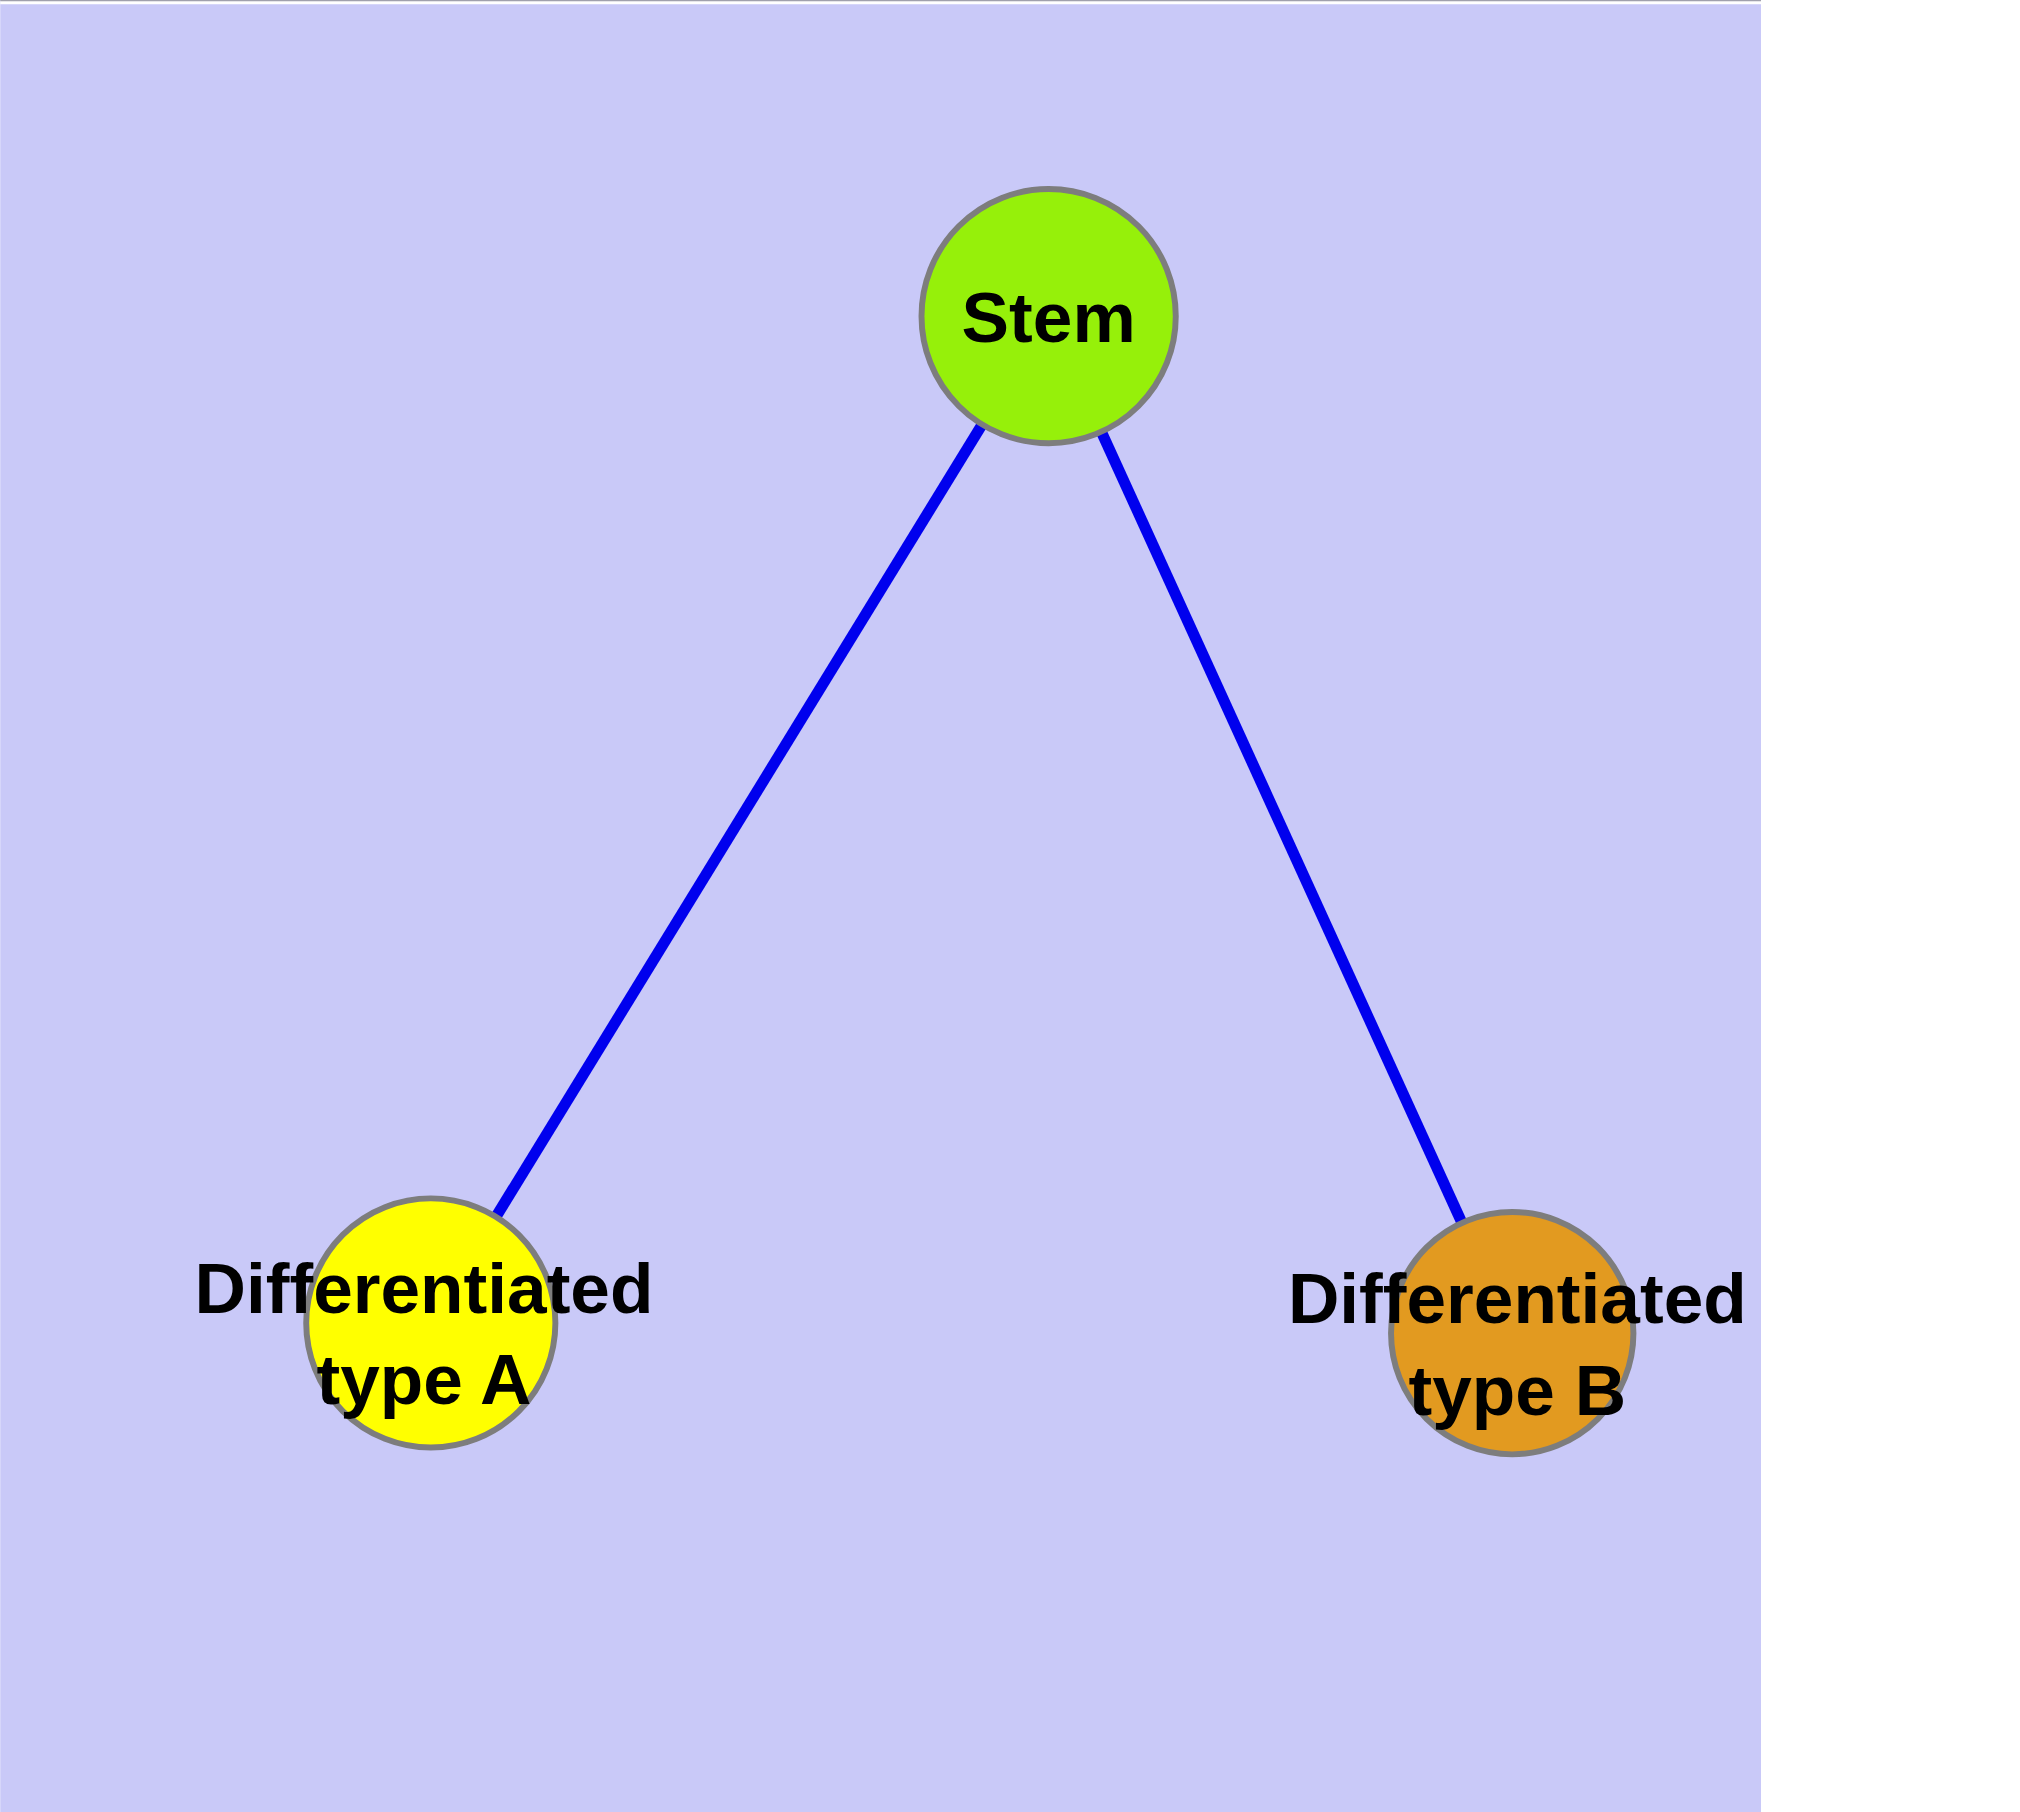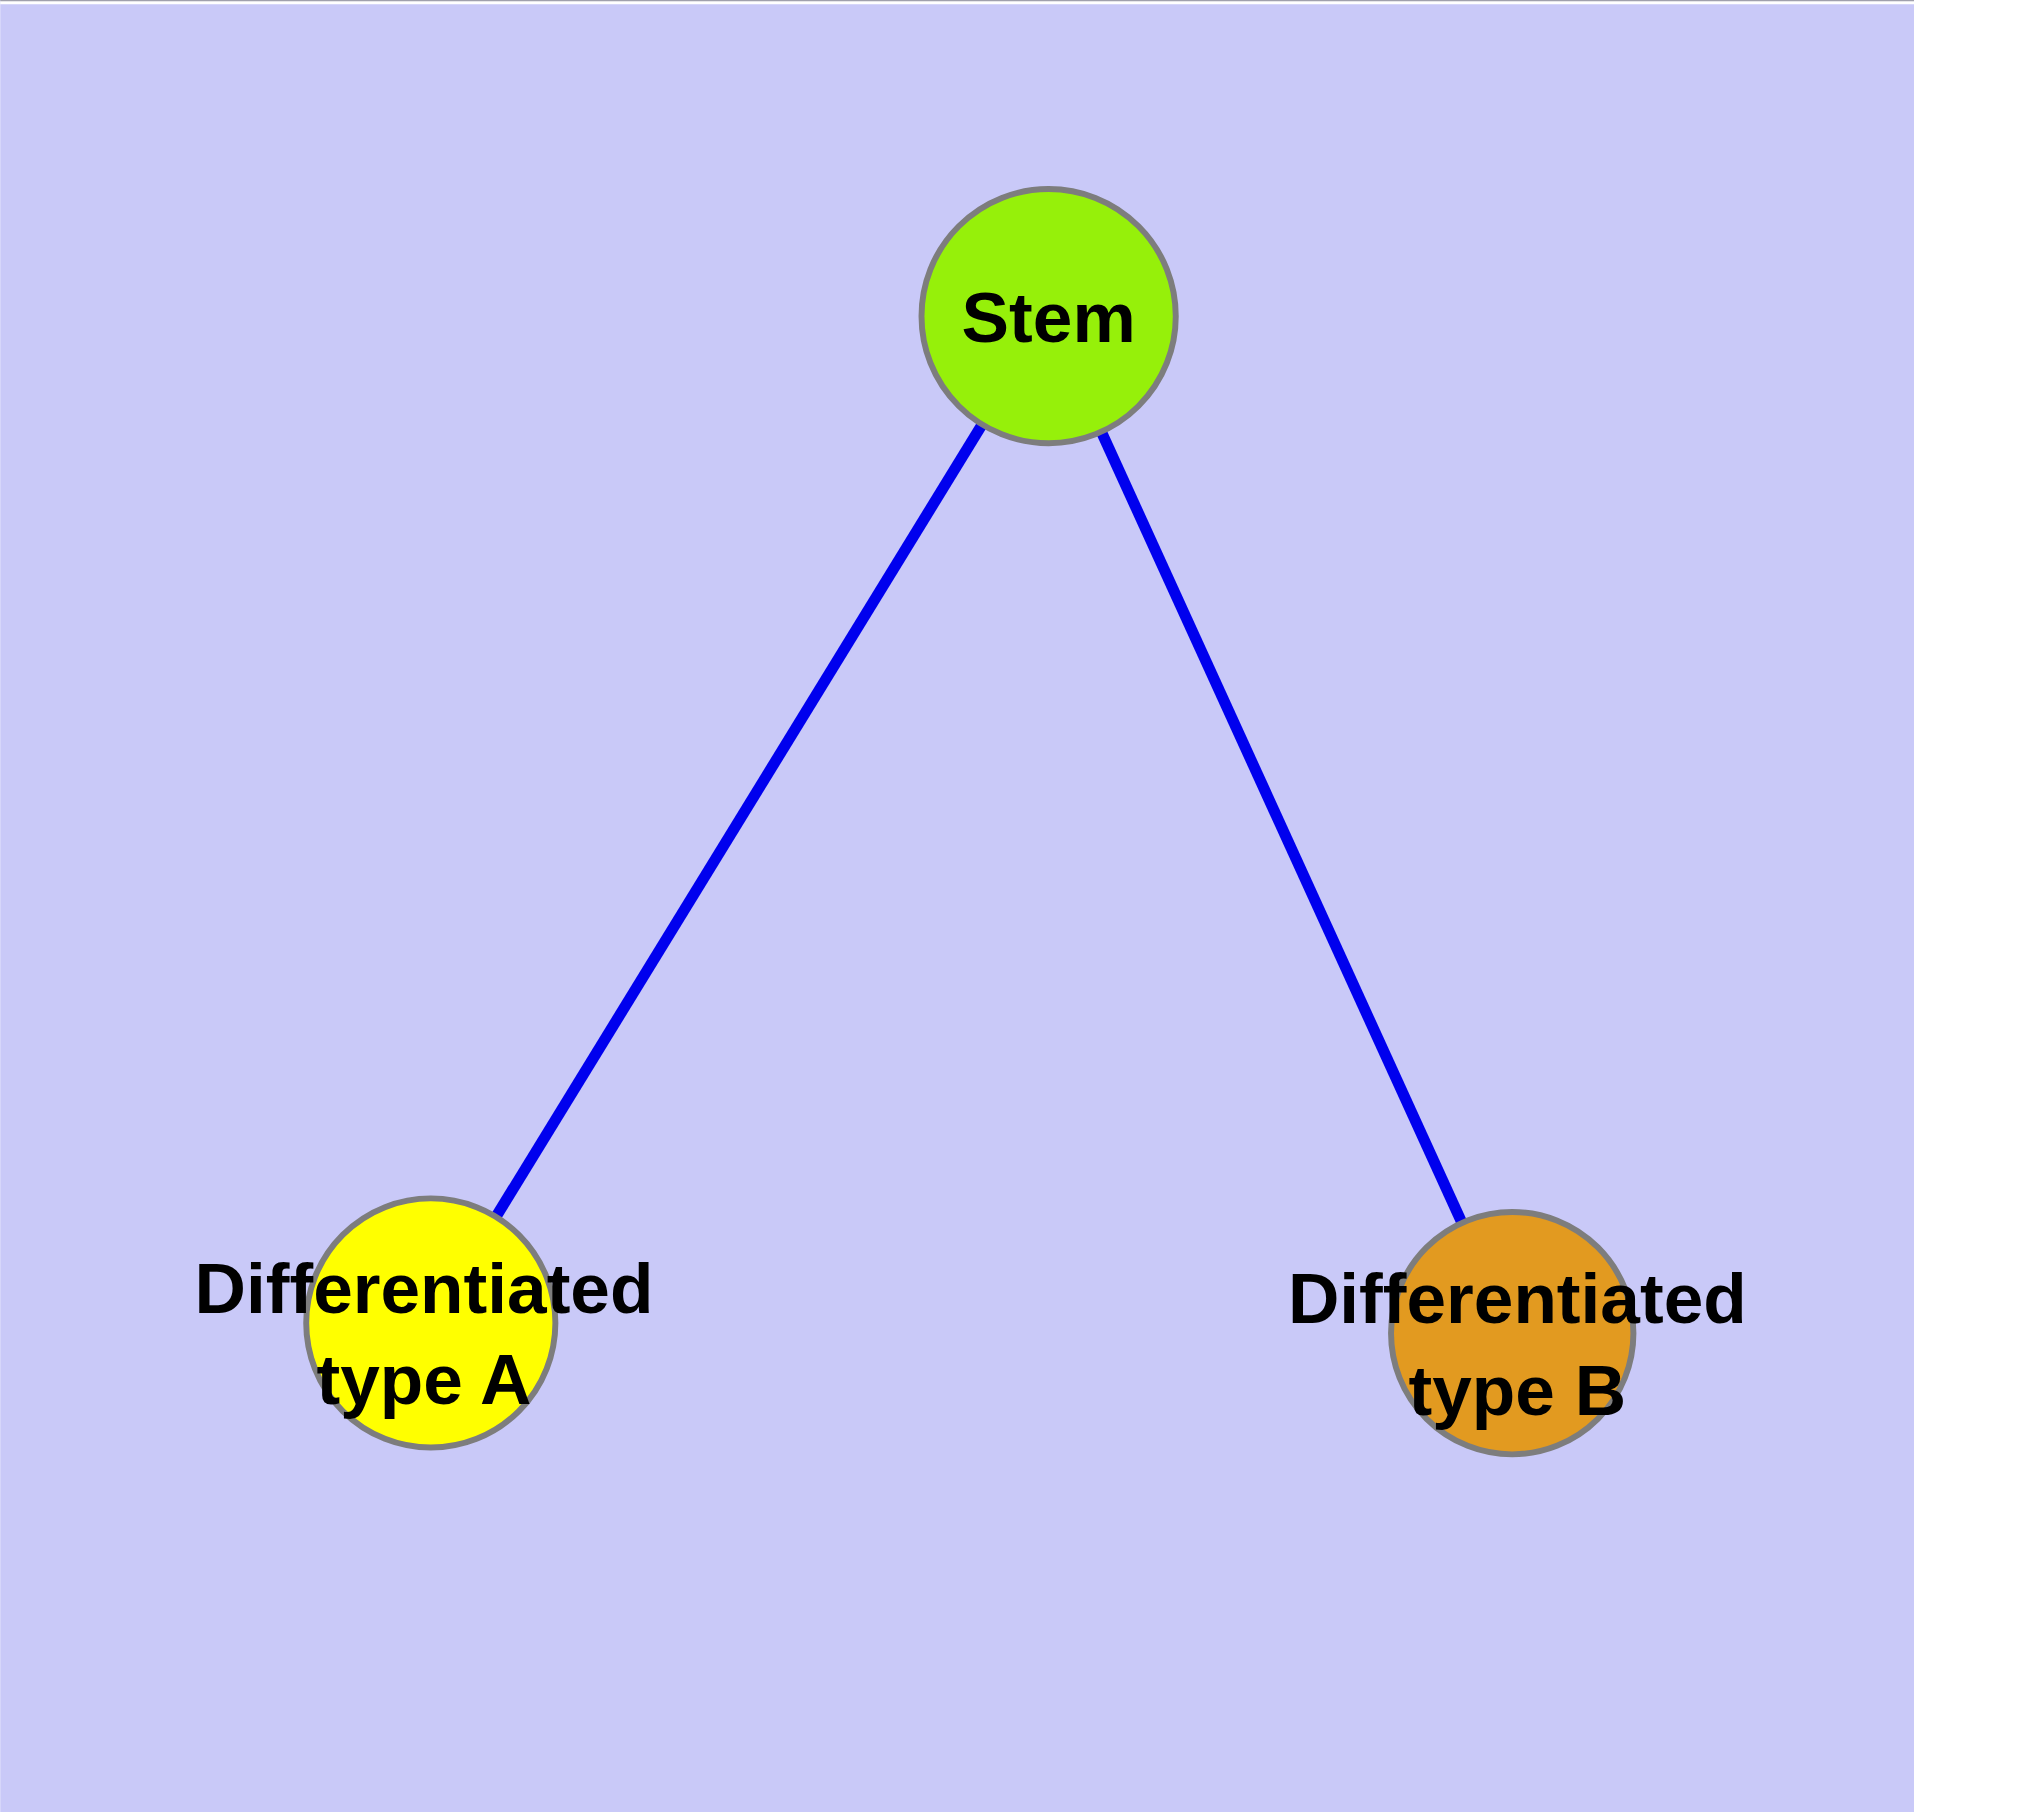--- a/index.html
+++ b/index.html
@@ -2,21 +2,21 @@
 <html style="font-size:13.6px"><head>
 <meta charset="utf-8">
 <style>
   html, body {
     margin: 0;
     padding: 0;
     background: #ffffff;
   }
   .canvas {
     position: relative;
-    width: 1914px;
+    width: 1761px;
     height: 1812px;
     overflow: hidden;
     font-family: "Liberation Sans", sans-serif;
   }
   svg { display: block; }
   .edge {
     stroke-width: 13;
     stroke-linecap: butt;
     fill: none;
   }

